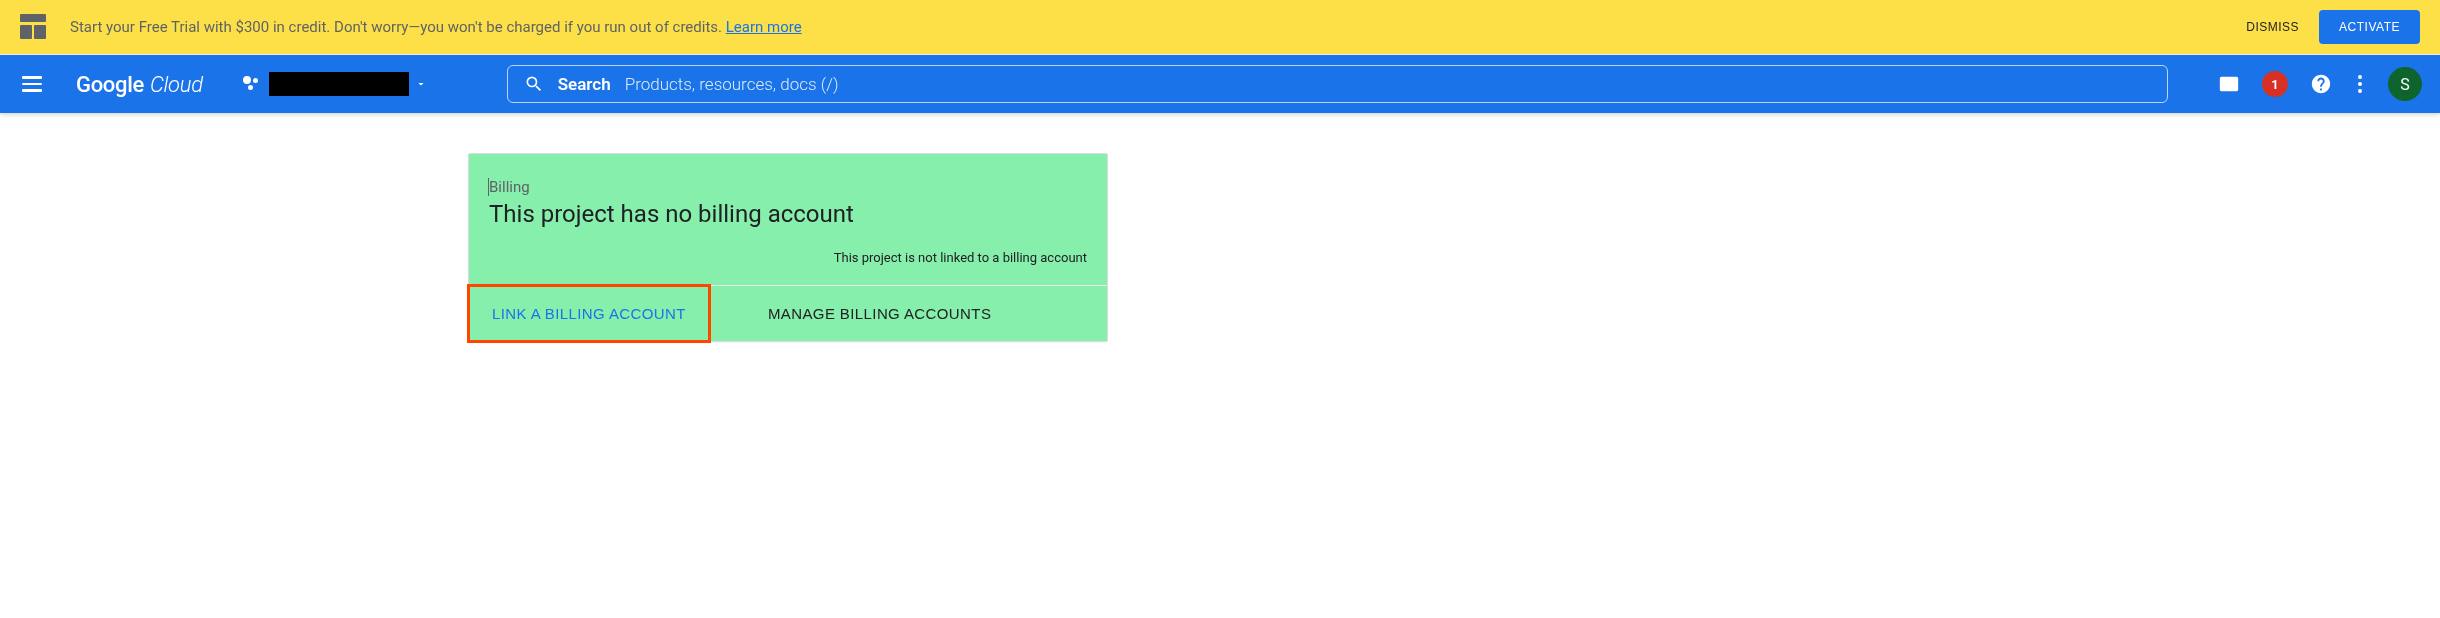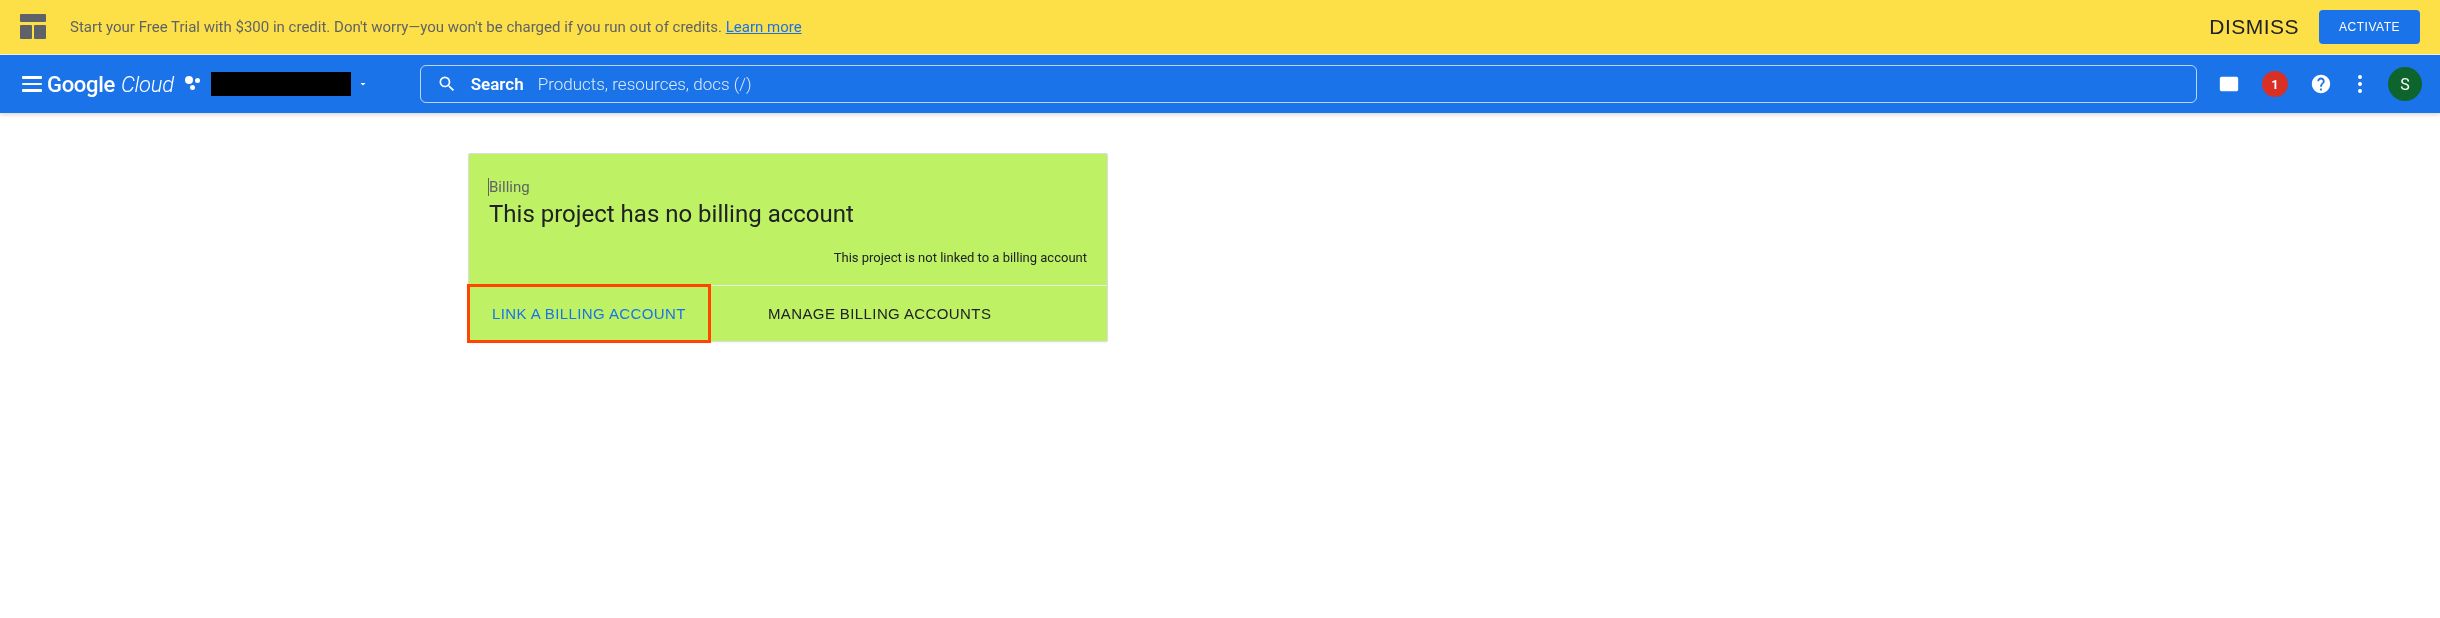--- a/index.html
+++ b/index.html
@@ -25,21 +25,21 @@
     .banner-icon .bot { width: 12px; height: 14px; background: #5f6368; border-radius: 1px; }
     .banner-text {
       color: #5f6368;
       font-size: 15px;
       flex: 1;
     }
     .banner-text a { color: #1a73e8; text-decoration: underline; }
     .banner-dismiss {
       color: #202124;
       font-weight: 500;
-      font-size: 21px;
+      font-size: 12px;
       letter-spacing: 0.5px;
       margin-right: 20px;
       cursor: pointer;
       background: none;
       border: none;
     }
     .banner-activate {
       background: #1a73e8;
       color: #fff;
       border: none;
@@ -51,21 +51,21 @@
       cursor: pointer;
     }
 
     
     .header {
       display: flex;
       align-items: center;
       background: #1a73e8;
       color: #fff;
       padding: 10px 18px;
-      gap: 1px;
+      gap: 30px;
       box-shadow: 0 2px 4px rgba(0,0,0,0.15);
     }
     .menu-icon { cursor: pointer; display: flex; flex-direction: column; gap: 4px; padding: 4px; }
     .menu-icon span { width: 20px; height: 2.5px; background: #fff; border-radius: 1px; display: block; }
 
     .logo {
       font-size: 22px;
       font-weight: 400;
       letter-spacing: -0.3px;
       display: flex;
@@ -150,21 +150,21 @@
     .main {
       padding: 40px 0;
       display: flex;
       justify-content: flex-start;
     }
     .card {
       margin-left: 468px;
       width: 640px;
       border: 1px solid #dadce0;
       border-radius: 2px;
-      background: #bef264;
+      background: #86efac;
       box-shadow: 0 1px 2px rgba(0,0,0,0.05);
     }
     .card-body {
       padding: 24px 20px 20px 20px;
     }
     .card-breadcrumb {
       color: #5f6368;
       font-size: 15px;
       border-left: 1px solid #5f6368;
       padding-left: 0;

